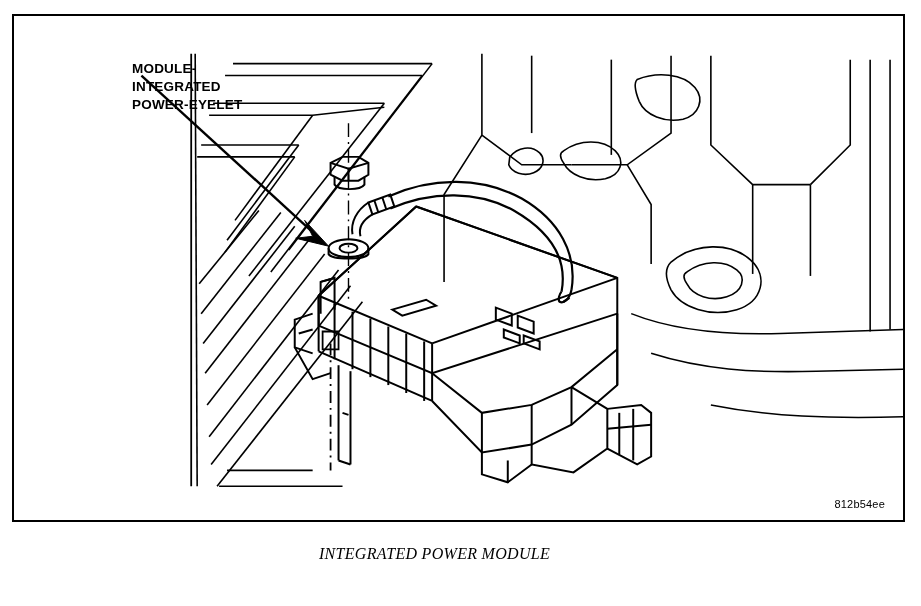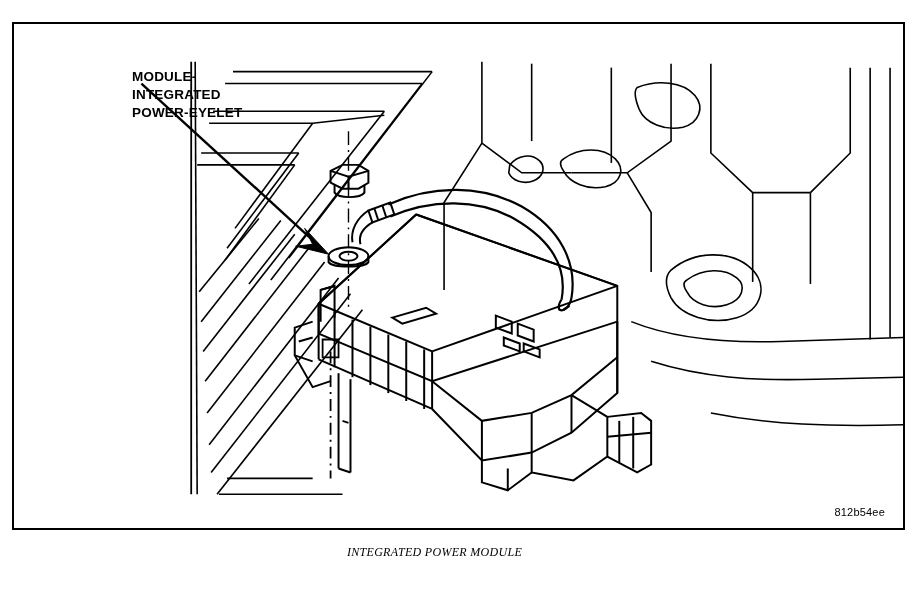--- a/index.html
+++ b/index.html
@@ -17,21 +17,21 @@
   #page {
     position: absolute;
     left: 0; top: 0;
     width: 921px;
     height: 606px;
     background: #ffffff;
   }
   .figure-frame {
     position: absolute;
     left: 12px;
-    top: 22px;
+    top: 14px;
     width: 893px;
     height: 508px;
     border: 2px solid #000000;
     box-sizing: border-box;
     background: #ffffff;
   }
   .art-layer {
     position: absolute;
     left: 0; top: 0;
     width: 100%;
@@ -59,21 +59,21 @@
     letter-spacing: 0.2px;
   }
   .figure-caption {
     position: absolute;
     left: 0;
     top: 545px;
     width: 869px;
     text-align: center;
     font-family: "Liberation Serif", serif;
     font-style: italic;
-    font-size: 12px;
+    font-size: 16px;
     color: #000000;
     letter-spacing: 0.3px;
   }
 </style>
 </head>
 <body>
 
 <div id="page">
 
   <div class="figure-frame">

